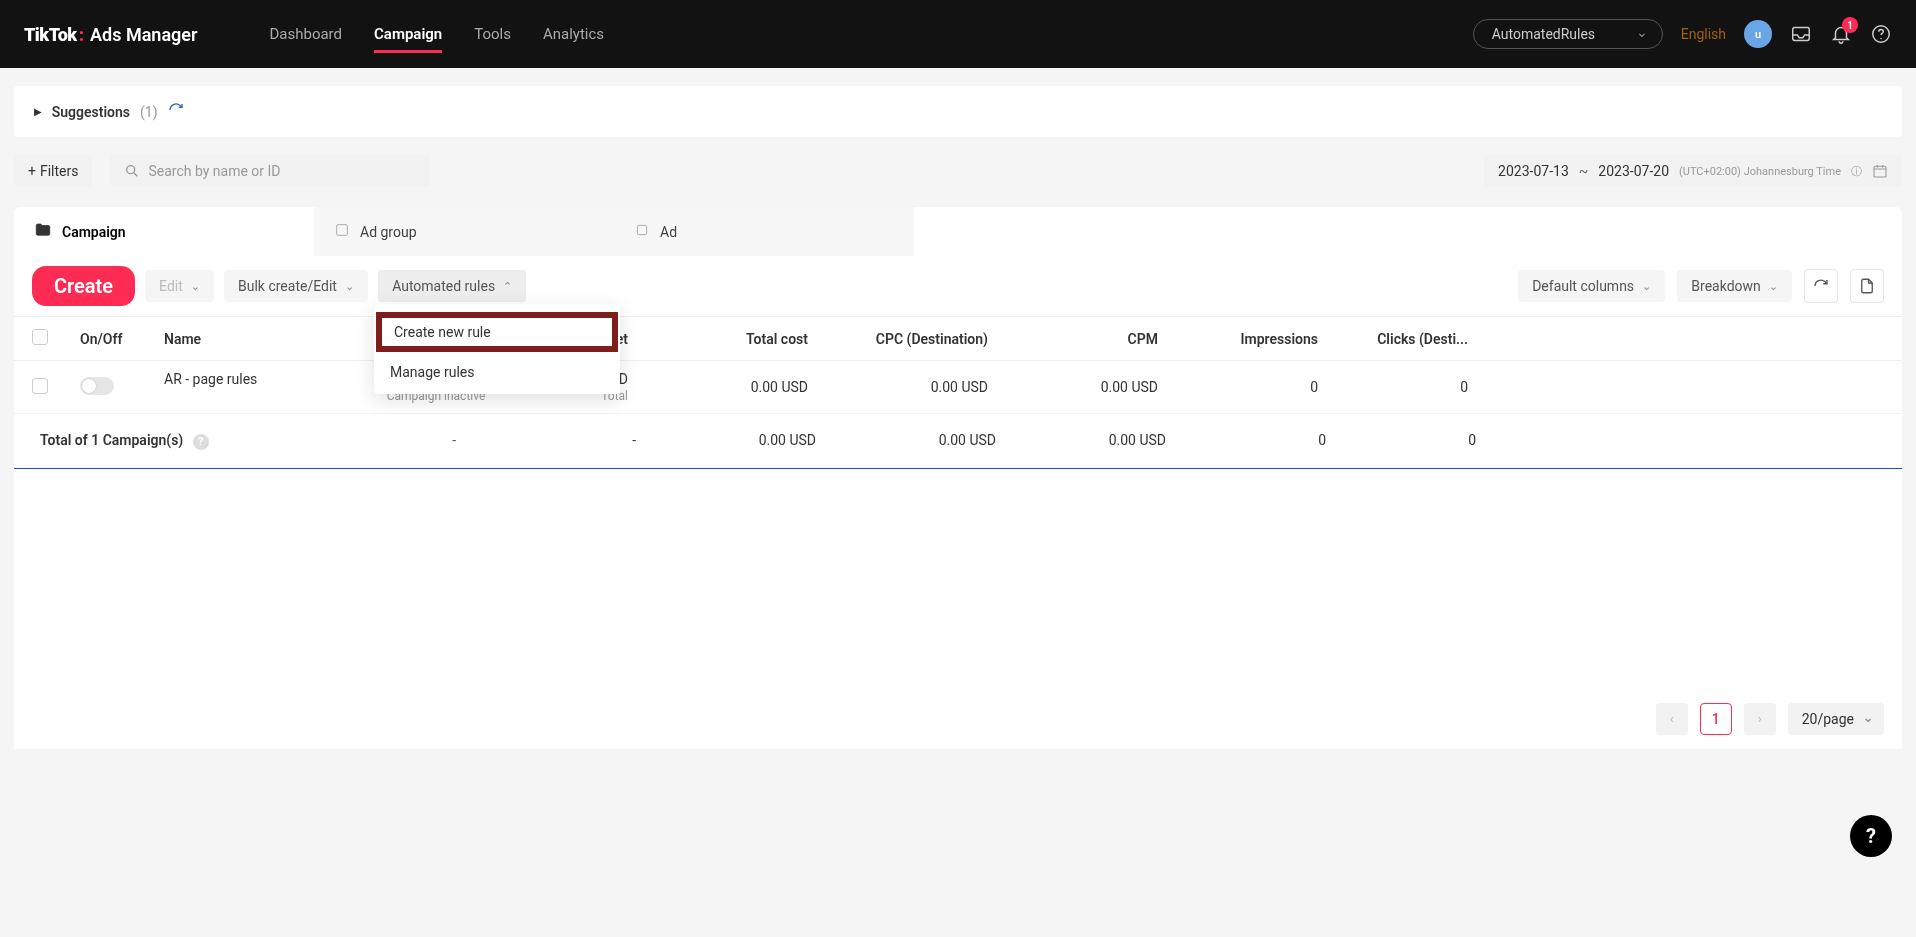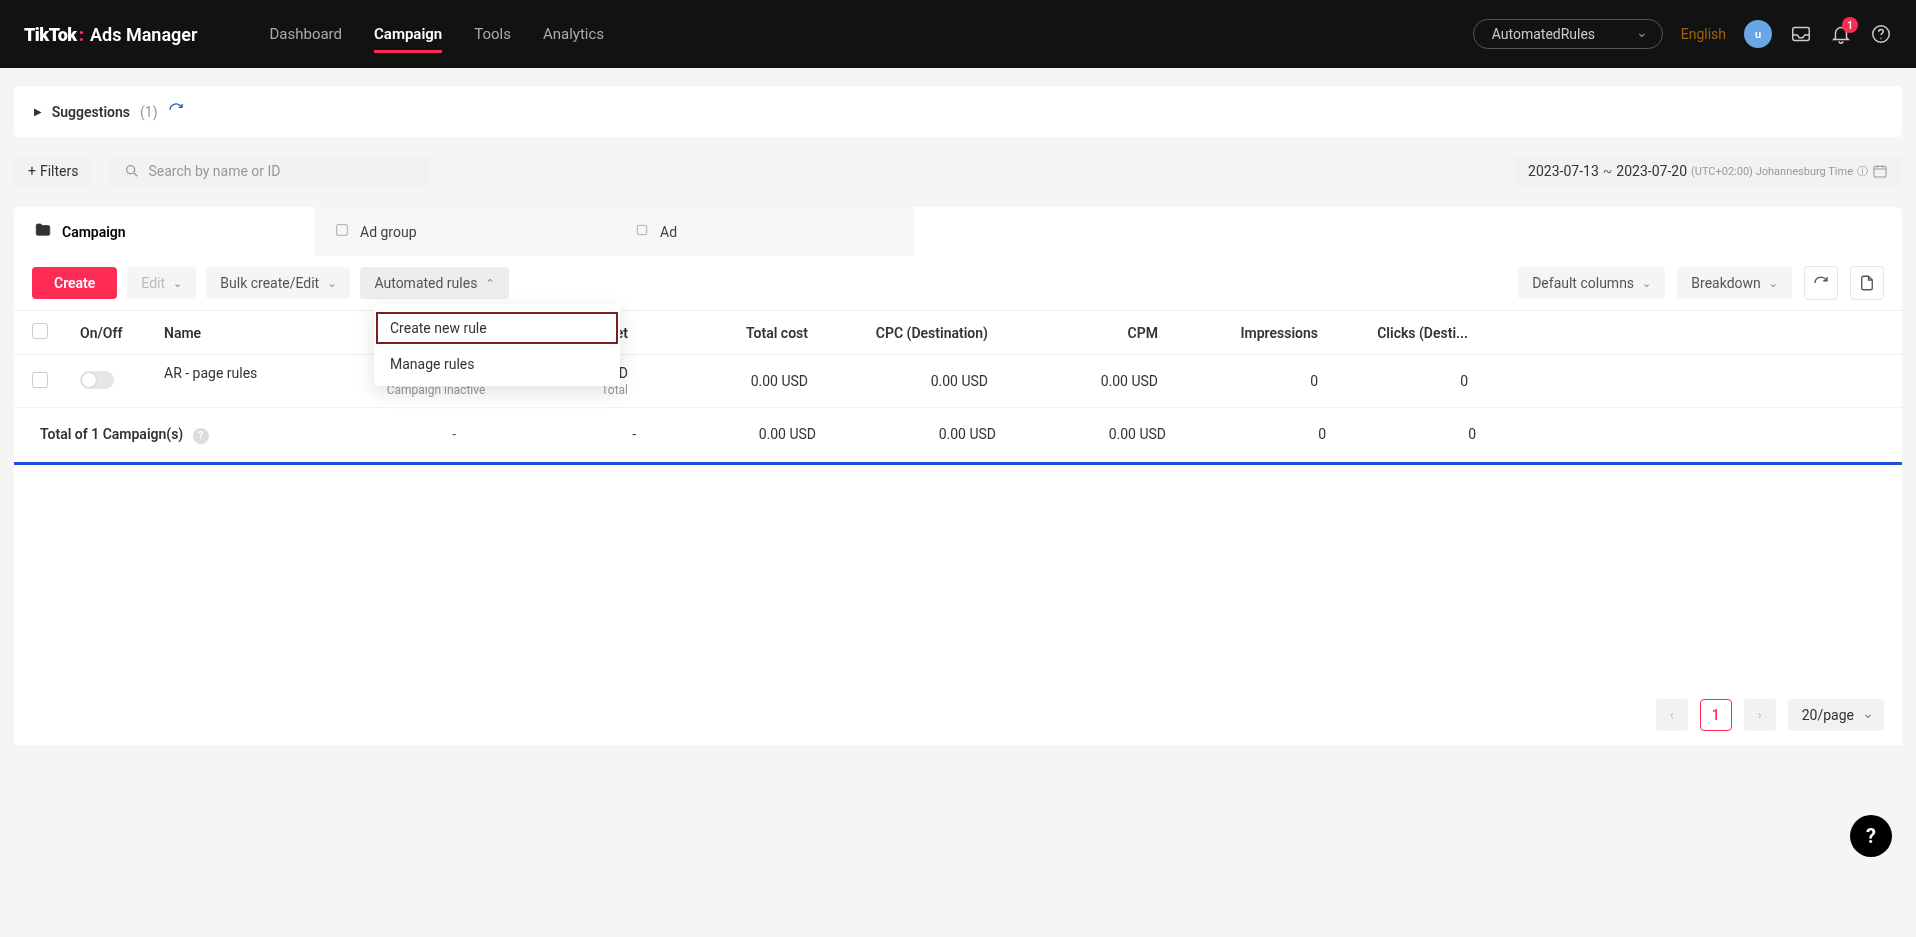--- a/index.html
+++ b/index.html
@@ -26,60 +26,60 @@
   .panel { background:#fff; margin: 18px 14px; border-radius:4px; padding: 16px 20px; display:flex; align-items:center; gap:10px;}
   .panel .tri { font-size:10px; color:#333; }
   .panel .sug-label{ font-weight:600; }
   .panel .sug-count{ color:#999; }
   .panel .reload svg { stroke:#2a5db0; }
 
   .controls-row { margin: 0 14px; display:flex; align-items:center; gap:18px; }
   .btn-light { background:#f2f2f2; border:none; border-radius:4px; padding:8px 14px; font-size:14px; color:#333; cursor:pointer; display:flex; align-items:center; gap:4px;}
   .search-box { background:#f2f2f2; border-radius:4px; padding:8px 14px; display:flex; align-items:center; gap:8px; width: 320px; color:#999;}
   .search-box svg { stroke:#999; }
-  .date-box { margin-left:auto; background:#f2f2f2; border-radius:4px; padding:8px 14px; display:flex; align-items:center; gap:4px; color:#333; font-size:14px;}
+  .date-box { margin-left:auto; background:#f2f2f2; border-radius:4px; padding:8px 14px; display:flex; align-items:center; gap:10px; color:#333; font-size:14px;}
   .date-box .tilde{color:#666;}
   .date-box .tz{ color:#999; font-size:11px;}
   .date-box svg { stroke:#999; }
 
   .main-card { background:#fff; margin: 20px 14px 0 14px; border-radius:6px 6px 0 0; }
   .tabs { display:flex; }
   .tab { padding: 14px 36px 14px 20px; display:flex; align-items:center; gap:10px; color:#404040; cursor:pointer; min-width:300px;}
   .tab.active { background:#fff; color:#000; font-weight:600; border-radius:6px 6px 0 0; }
   .tab:not(.active){ background:#f7f7f7;}
   .tab .ticon svg{ stroke:#888; fill:none;}
   .tab.active .ticon svg{ stroke:#333; fill:#333;}
 
   .toolbar { display:flex; align-items:center; gap:10px; padding: 10px 18px; border-bottom:1px solid #eee; position:relative;}
-  .btn-primary { background:#fe2c55; color:#fff; border:none; border-radius:4px; padding: 8px 22px; font-size:14px; font-weight:600; cursor:pointer;}
+  .btn-primary { background:#fe2c55; color:#fff; border:none; border-radius:14px; padding: 8px 22px; font-size:20px; font-weight:600; cursor:pointer;}
   .btn-outline { background:#f5f5f5; border:none; border-radius:4px; padding:8px 14px; font-size:14px; color:#555; display:flex; align-items:center; gap:8px; cursor:pointer;}
   .btn-outline.disabled{ color:#bbb; }
   .btn-outline .chev{ font-size:11px; color:#888;}
   .toolbar-right{ margin-left:auto; display:flex; align-items:center; gap:12px;}
   .icon-btn { width:34px; height:34px; border:1px solid #e5e5e5; border-radius:4px; display:flex; align-items:center; justify-content:center; cursor:pointer;}
   .icon-btn svg{ stroke:#555; fill:none; stroke-width:1.8;}
 
   .dropdown { position:absolute; top:48px; left:360px; width:246px; background:#fff; box-shadow:0 6px 20px rgba(0,0,0,.12); border-radius:4px; padding:6px 0; z-index:5;}
   .dropdown-item { padding:8px 16px; font-size:14px; color:#333; cursor:pointer;}
-  .dropdown-item.highlight { border:2px solid #7f1d1d; margin:2px 2px 4px 2px; padding:6px 12px;}
+  .dropdown-item.highlight { border:6px solid #7f1d1d; margin:2px 2px 4px 2px; padding:6px 12px;}
 
   .table { width:100%; }
   .thead, .trow { display:grid; grid-template-columns: 48px 84px 300px 180px 180px 180px 170px 160px 150px; align-items:center; }
   .thead { padding: 12px 0 12px 10px; border-bottom:1px solid #eee; font-weight:600; color:#333;}
   .thead > div { padding: 0 8px; }
   .thead .num, .trow .num { text-align:right; }
   .trow { padding: 10px 0 10px 10px; border-bottom:1px solid #f3f3f3; }
   .trow > div { padding: 0 8px; }
   .checkbox { width:16px; height:16px; border:1.5px solid #ccc; border-radius:3px; display:inline-block;}
   .toggle { width:34px; height:18px; background:#e6e6e6; border-radius:10px; position:relative; display:inline-block;}
   .toggle::after{ content:""; position:absolute; left:2px; top:2px; width:14px; height:14px; border-radius:50%; background:#fff; box-shadow:0 0 2px rgba(0,0,0,.2);}
   .toggle .x{ position:absolute; left:4px; top:1px; font-size:10px; color:#bbb;}
   .sub { color:#999; font-size:12px; display:block; margin-top:2px;}
   .status-cell { text-align:center; }
-  .totals { font-weight:600; padding: 18px 0 18px 18px; border-bottom:3px solid #1d4ed8; display:grid; grid-template-columns: 48px 84px 300px 180px 180px 180px 170px 160px 150px;}
+  .totals { font-weight:600; padding: 18px 0 18px 18px; border-bottom:1px solid #1d4ed8; display:grid; grid-template-columns: 48px 84px 300px 180px 180px 180px 170px 160px 150px;}
   .totals > div { padding:0 8px;}
   .totals .num { text-align:right; font-weight:400;}
   .totals .q{ display:inline-flex; width:16px; height:16px; border-radius:50%; background:#ddd; color:#fff; font-size:11px; align-items:center; justify-content:center; margin-left:6px; font-weight:700;}
 
   .footer { display:flex; align-items:center; justify-content:flex-end; gap:12px; padding: 14px 18px; background:#fff; margin:0 14px;}
   .pager-btn { width:32px; height:32px; border:none; background:#f2f2f2; border-radius:4px; color:#bbb; display:flex; align-items:center; justify-content:center; cursor:pointer;}
   .pager-current { width:32px; height:32px; border:1px solid #fe2c55; color:#fe2c55; border-radius:4px; display:flex; align-items:center; justify-content:center; font-weight:500;}
   .page-size { background:#f2f2f2; border:none; border-radius:4px; padding:8px 30px 8px 14px; font-size:14px; color:#333; position:relative;}
   .page-size::after{content:"⌄"; position:absolute; right:10px; top:6px; color:#888;}
 

